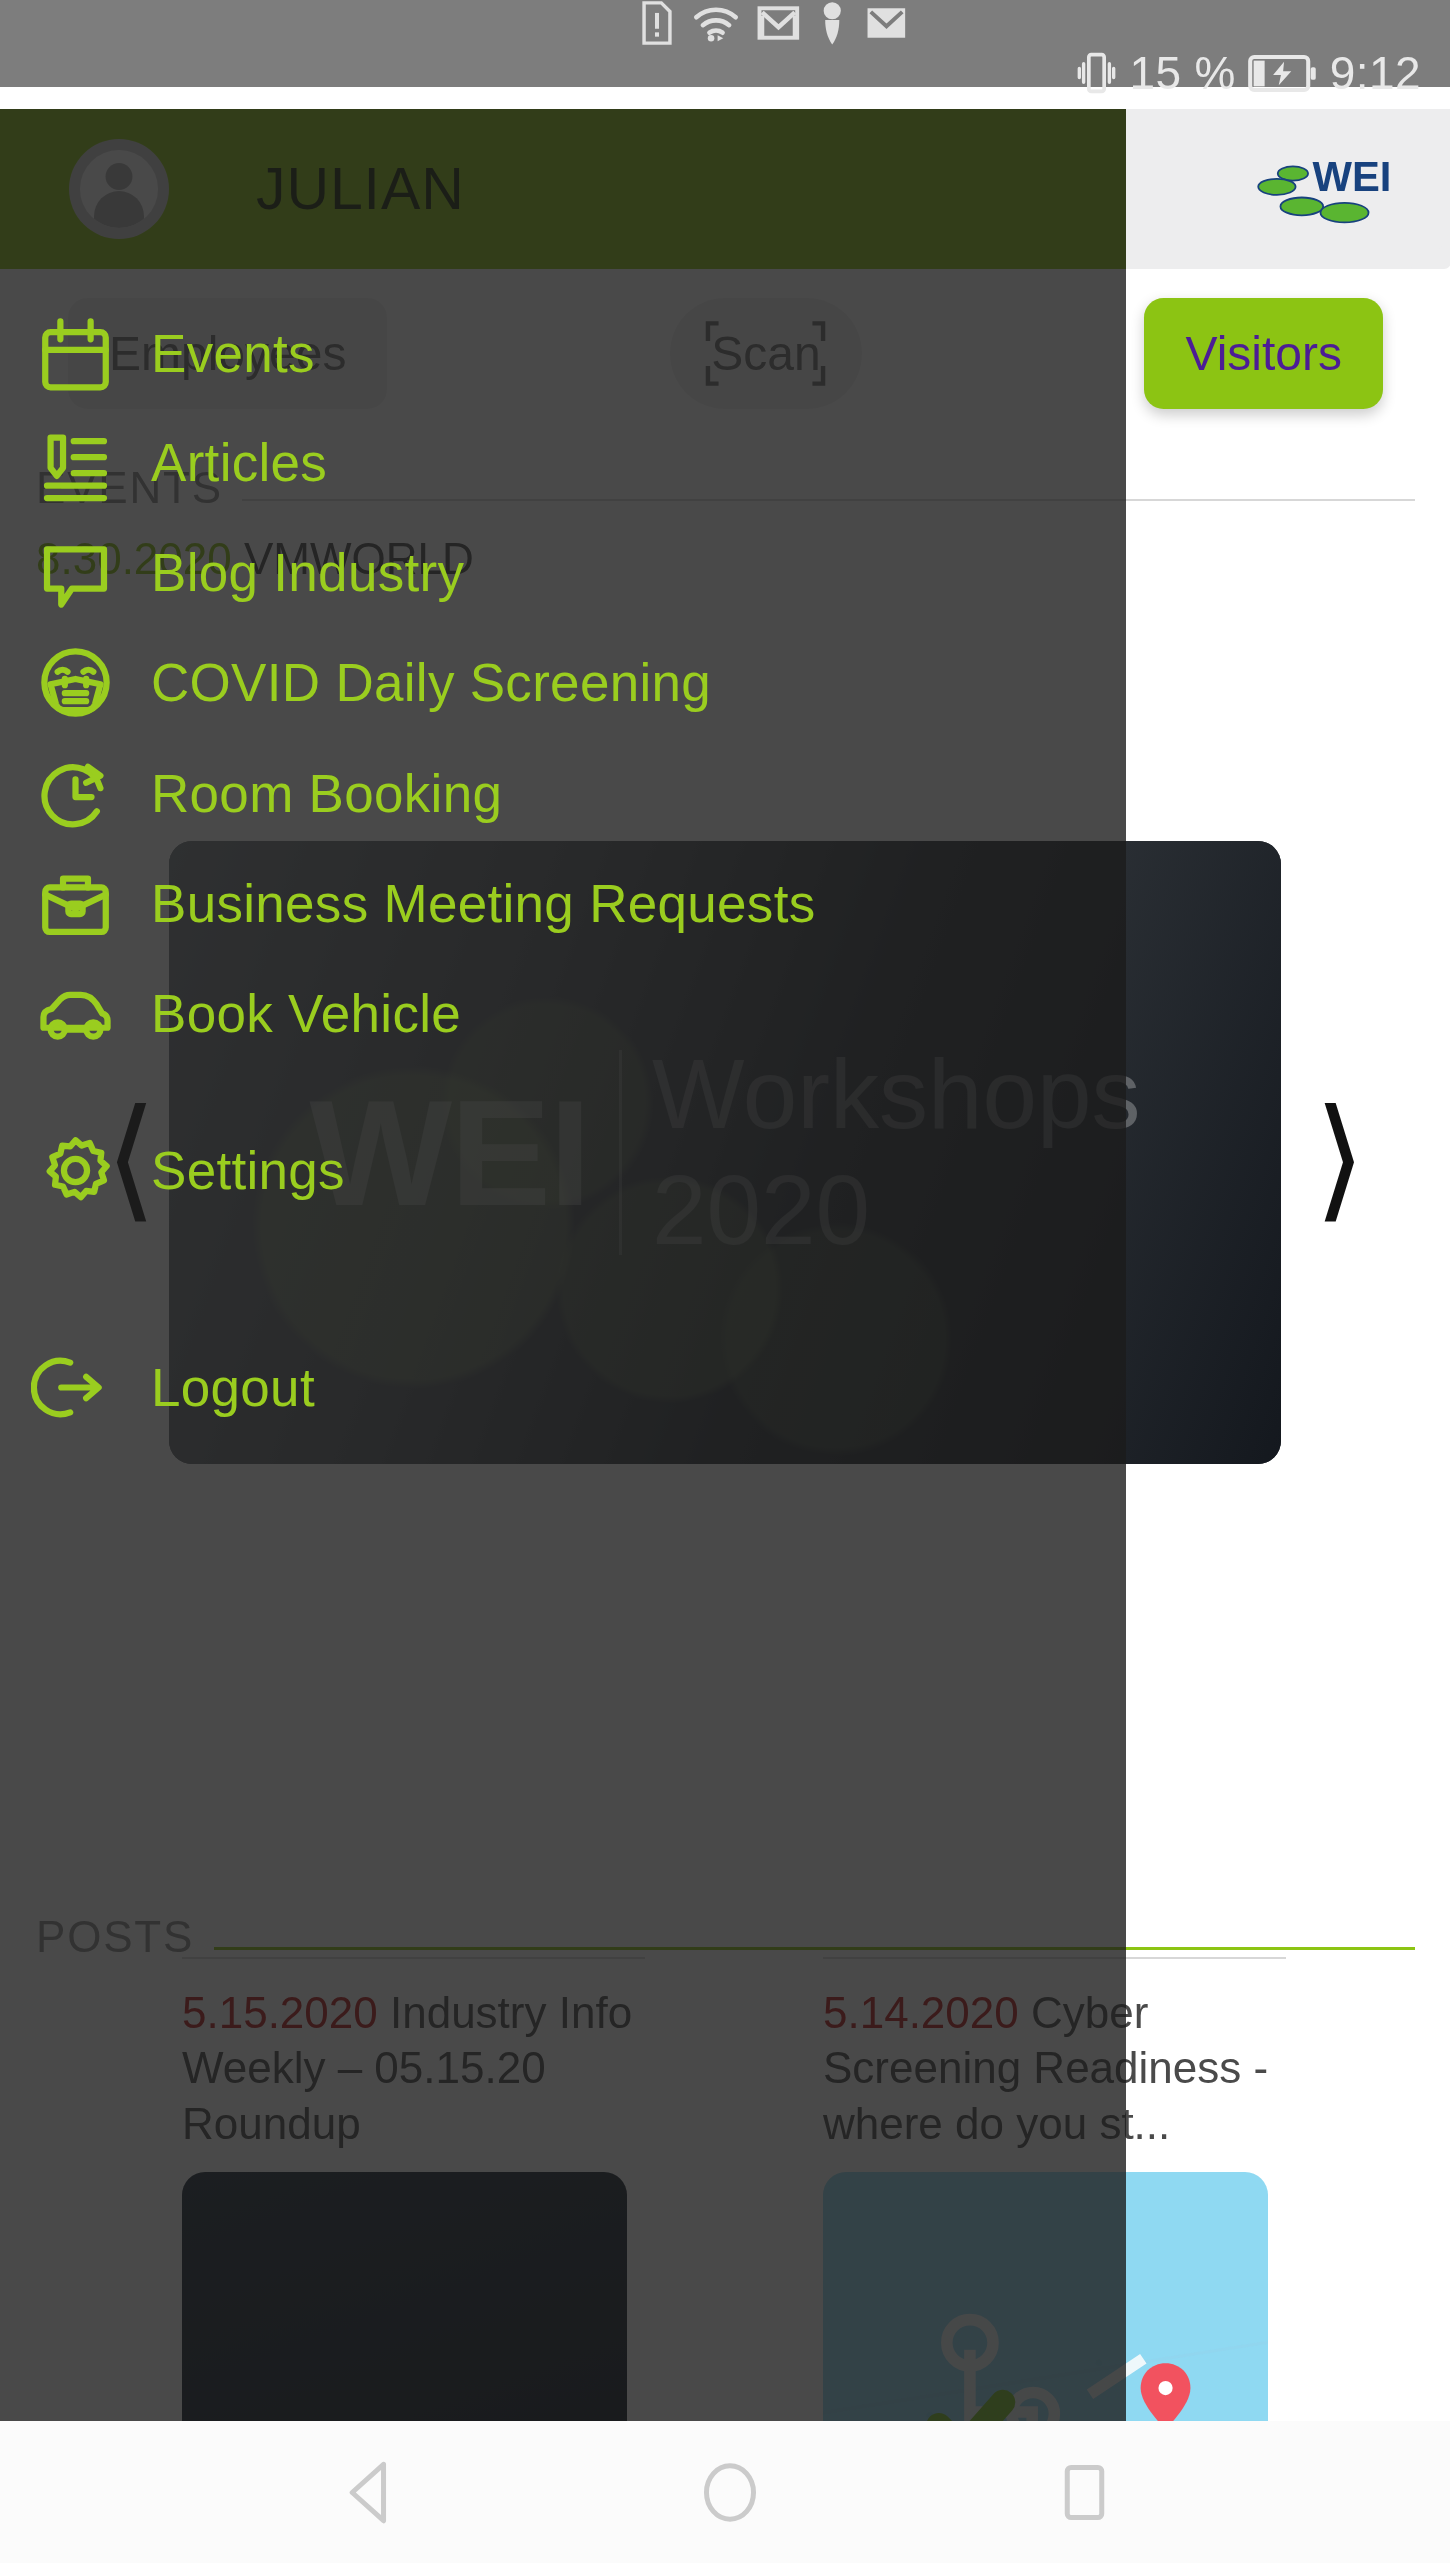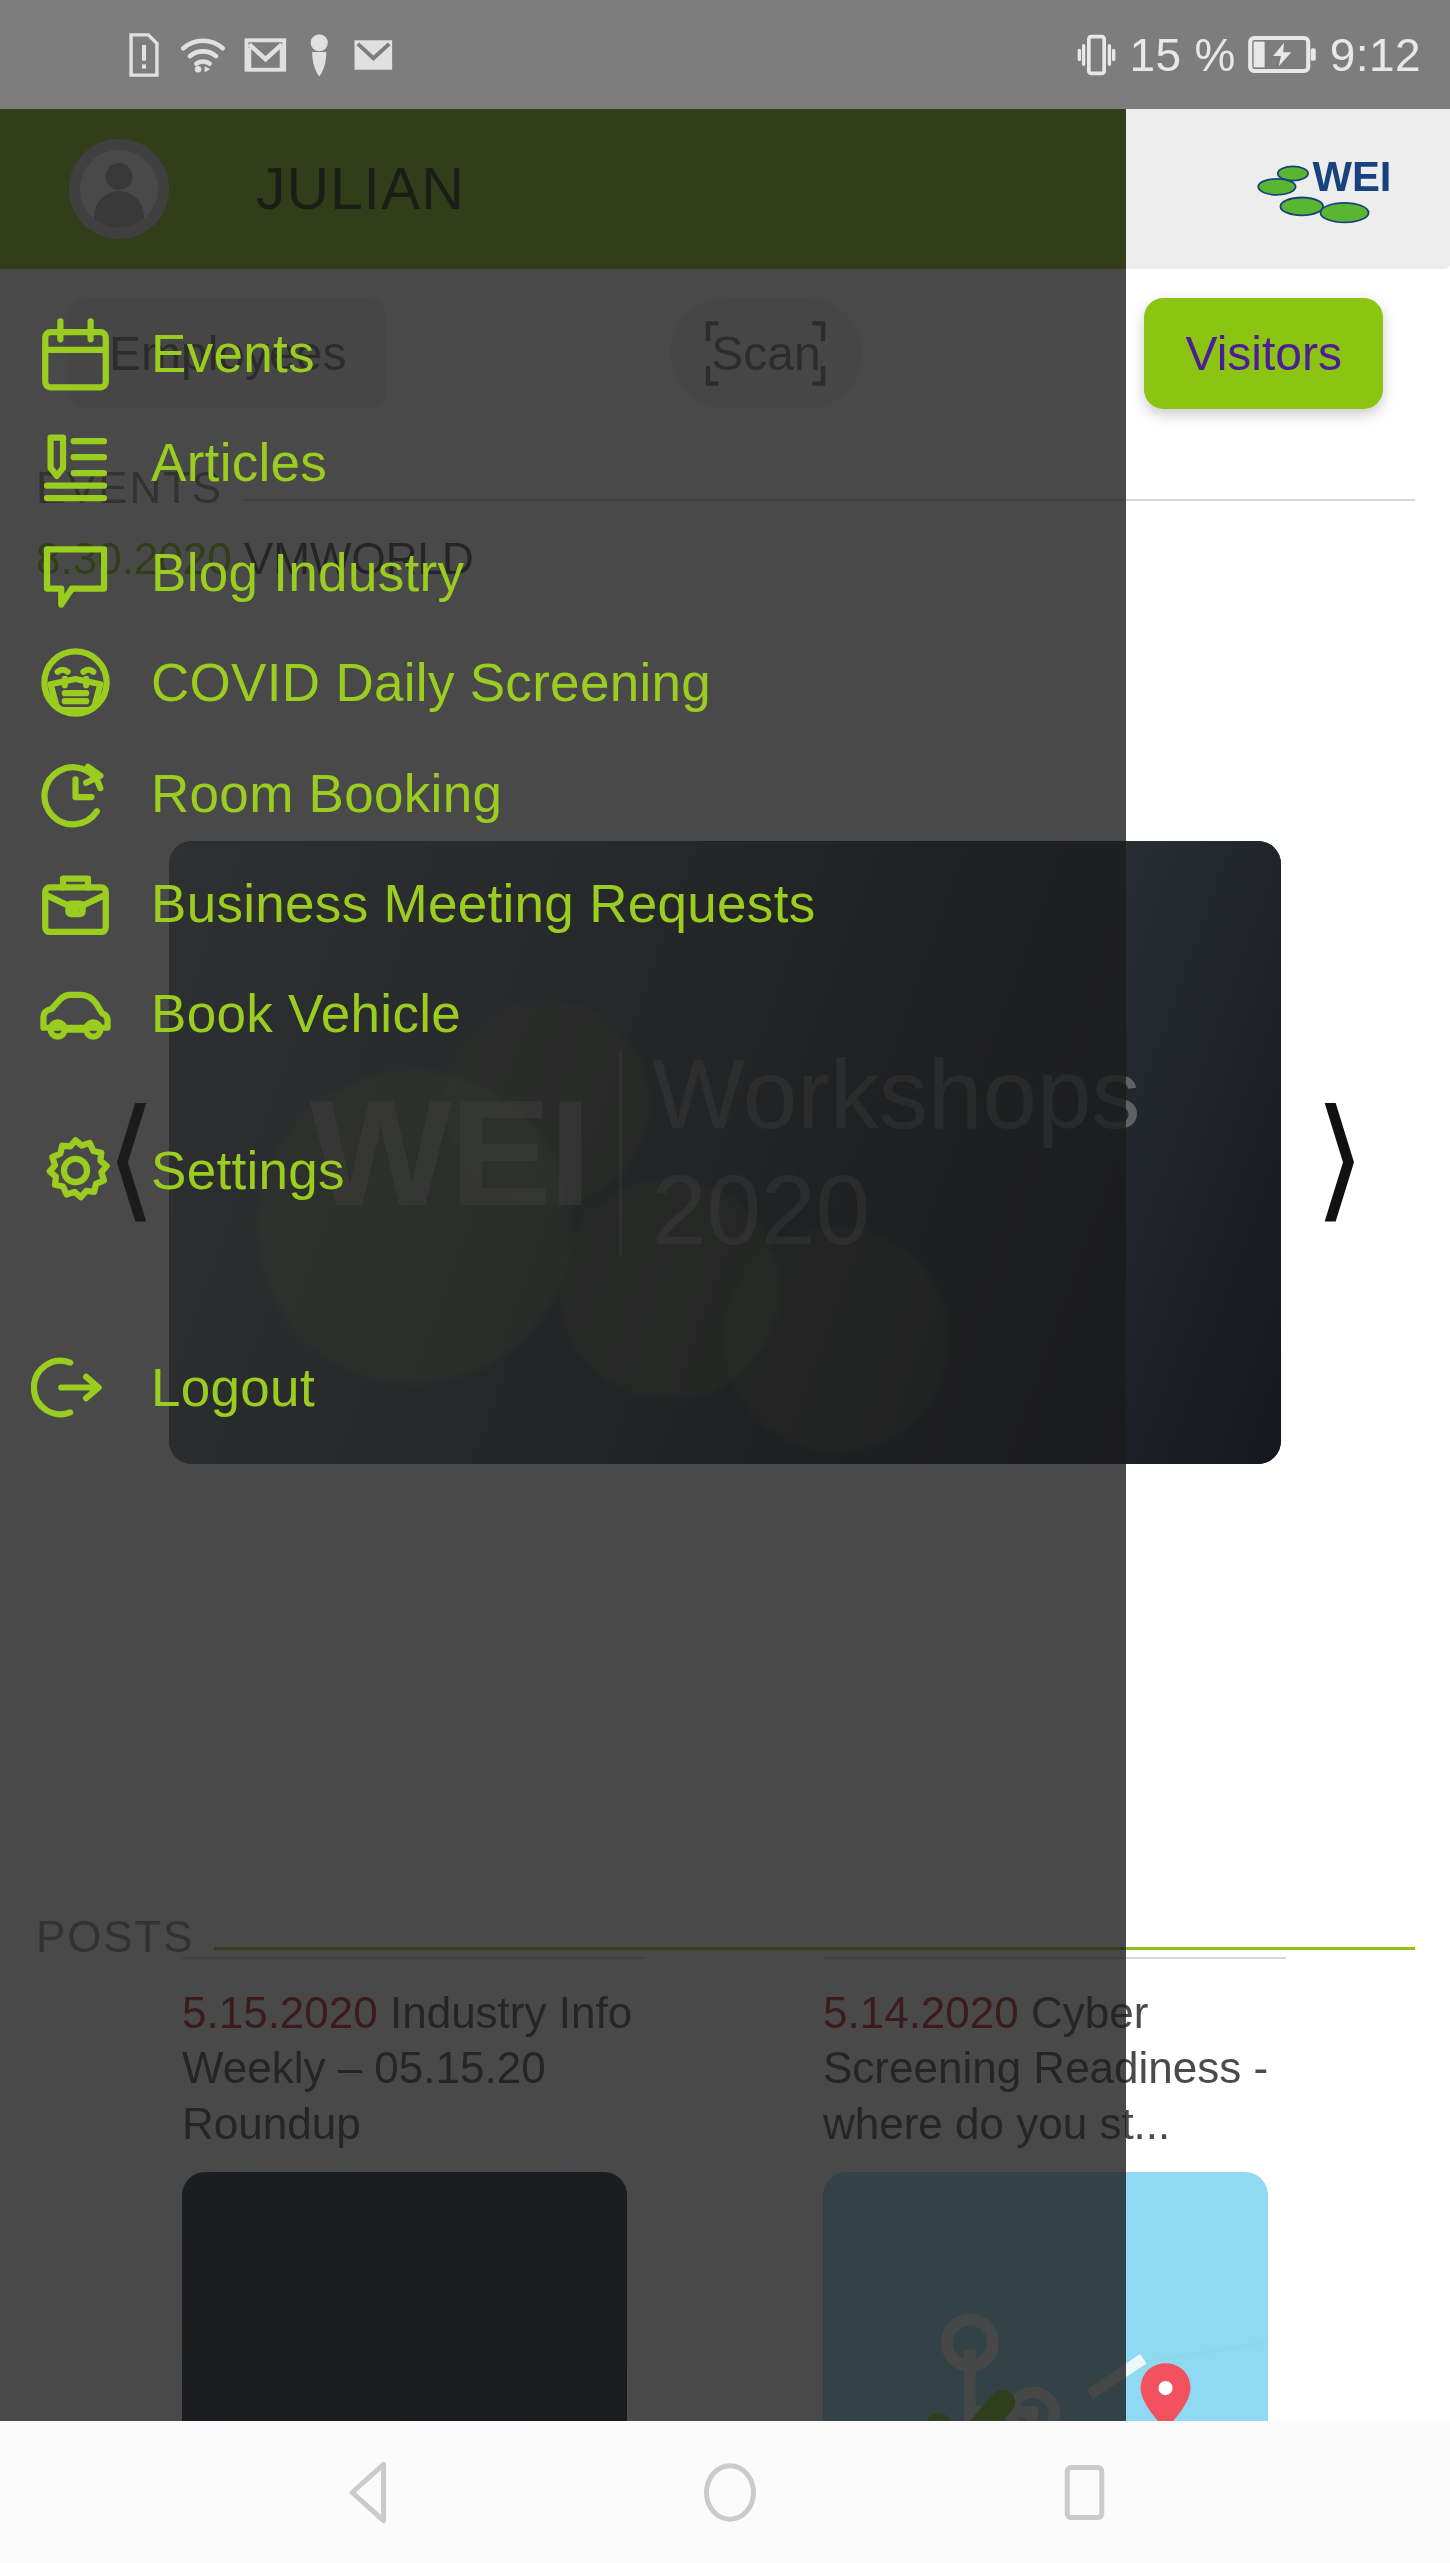--- a/index.html
+++ b/index.html
@@ -8,23 +8,23 @@
     width:1451px; height:2563px;
     font-family:"Liberation Sans", sans-serif;
     position:relative; overflow:hidden;
   }
 
   
   #phone{ position:absolute; inset:0; background:#ffffff; overflow:hidden; }
 
   
   .statusbar{
-    position:absolute; top:0; left:0; width:100%; height:109px;
+    position:absolute; top:0; left:0; width:100%; height:87px;
     background:#7d7d7d; display:flex; align-items:center;
-    padding:0 30px; z-index:60;
+    padding:0 30px; z-index:60;flex-direction:column;
   }
   .sb-left{ display:flex; align-items:center; gap:18px; margin-left:96px; }
   .sb-right{ margin-left:auto; display:flex; align-items:center; gap:12.5px; }
   .sb-icon{ display:block; }
   .sb-text{ color:#e8e8e8; font-size:46px; letter-spacing:0.4px; }
 
   
   .screen{ position:absolute; top:109px; left:0; right:0; bottom:0; }
 
   

